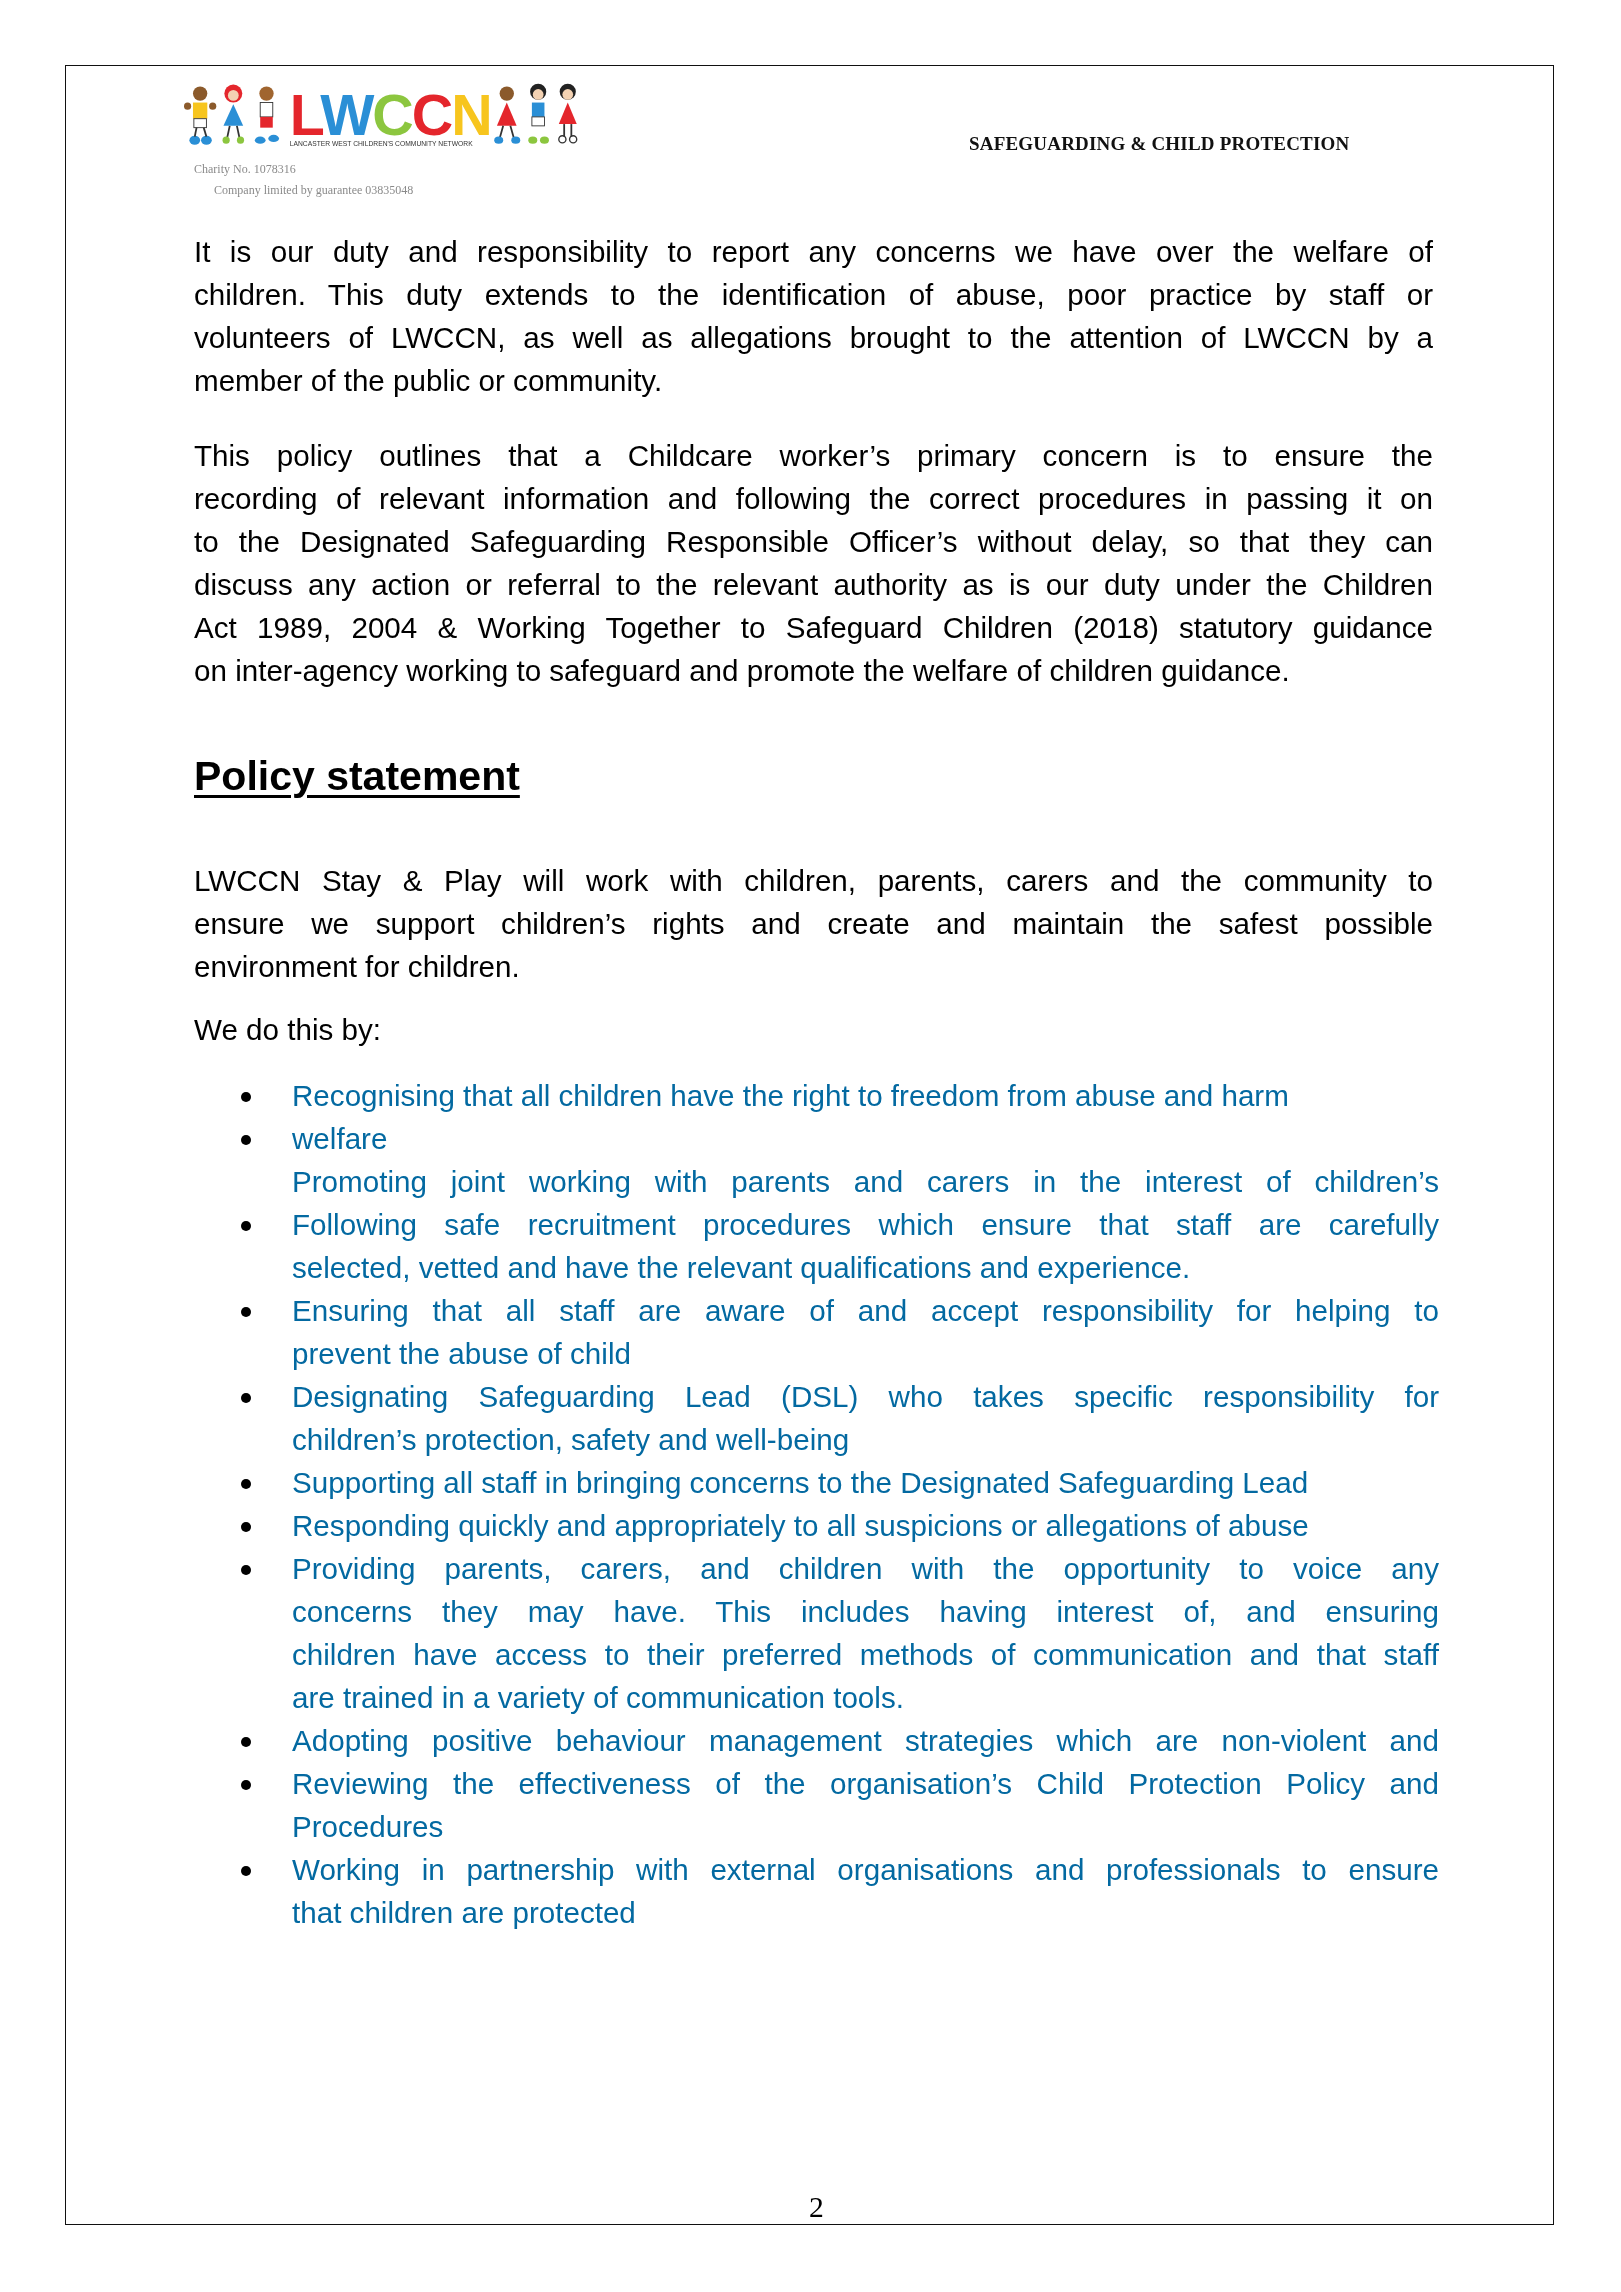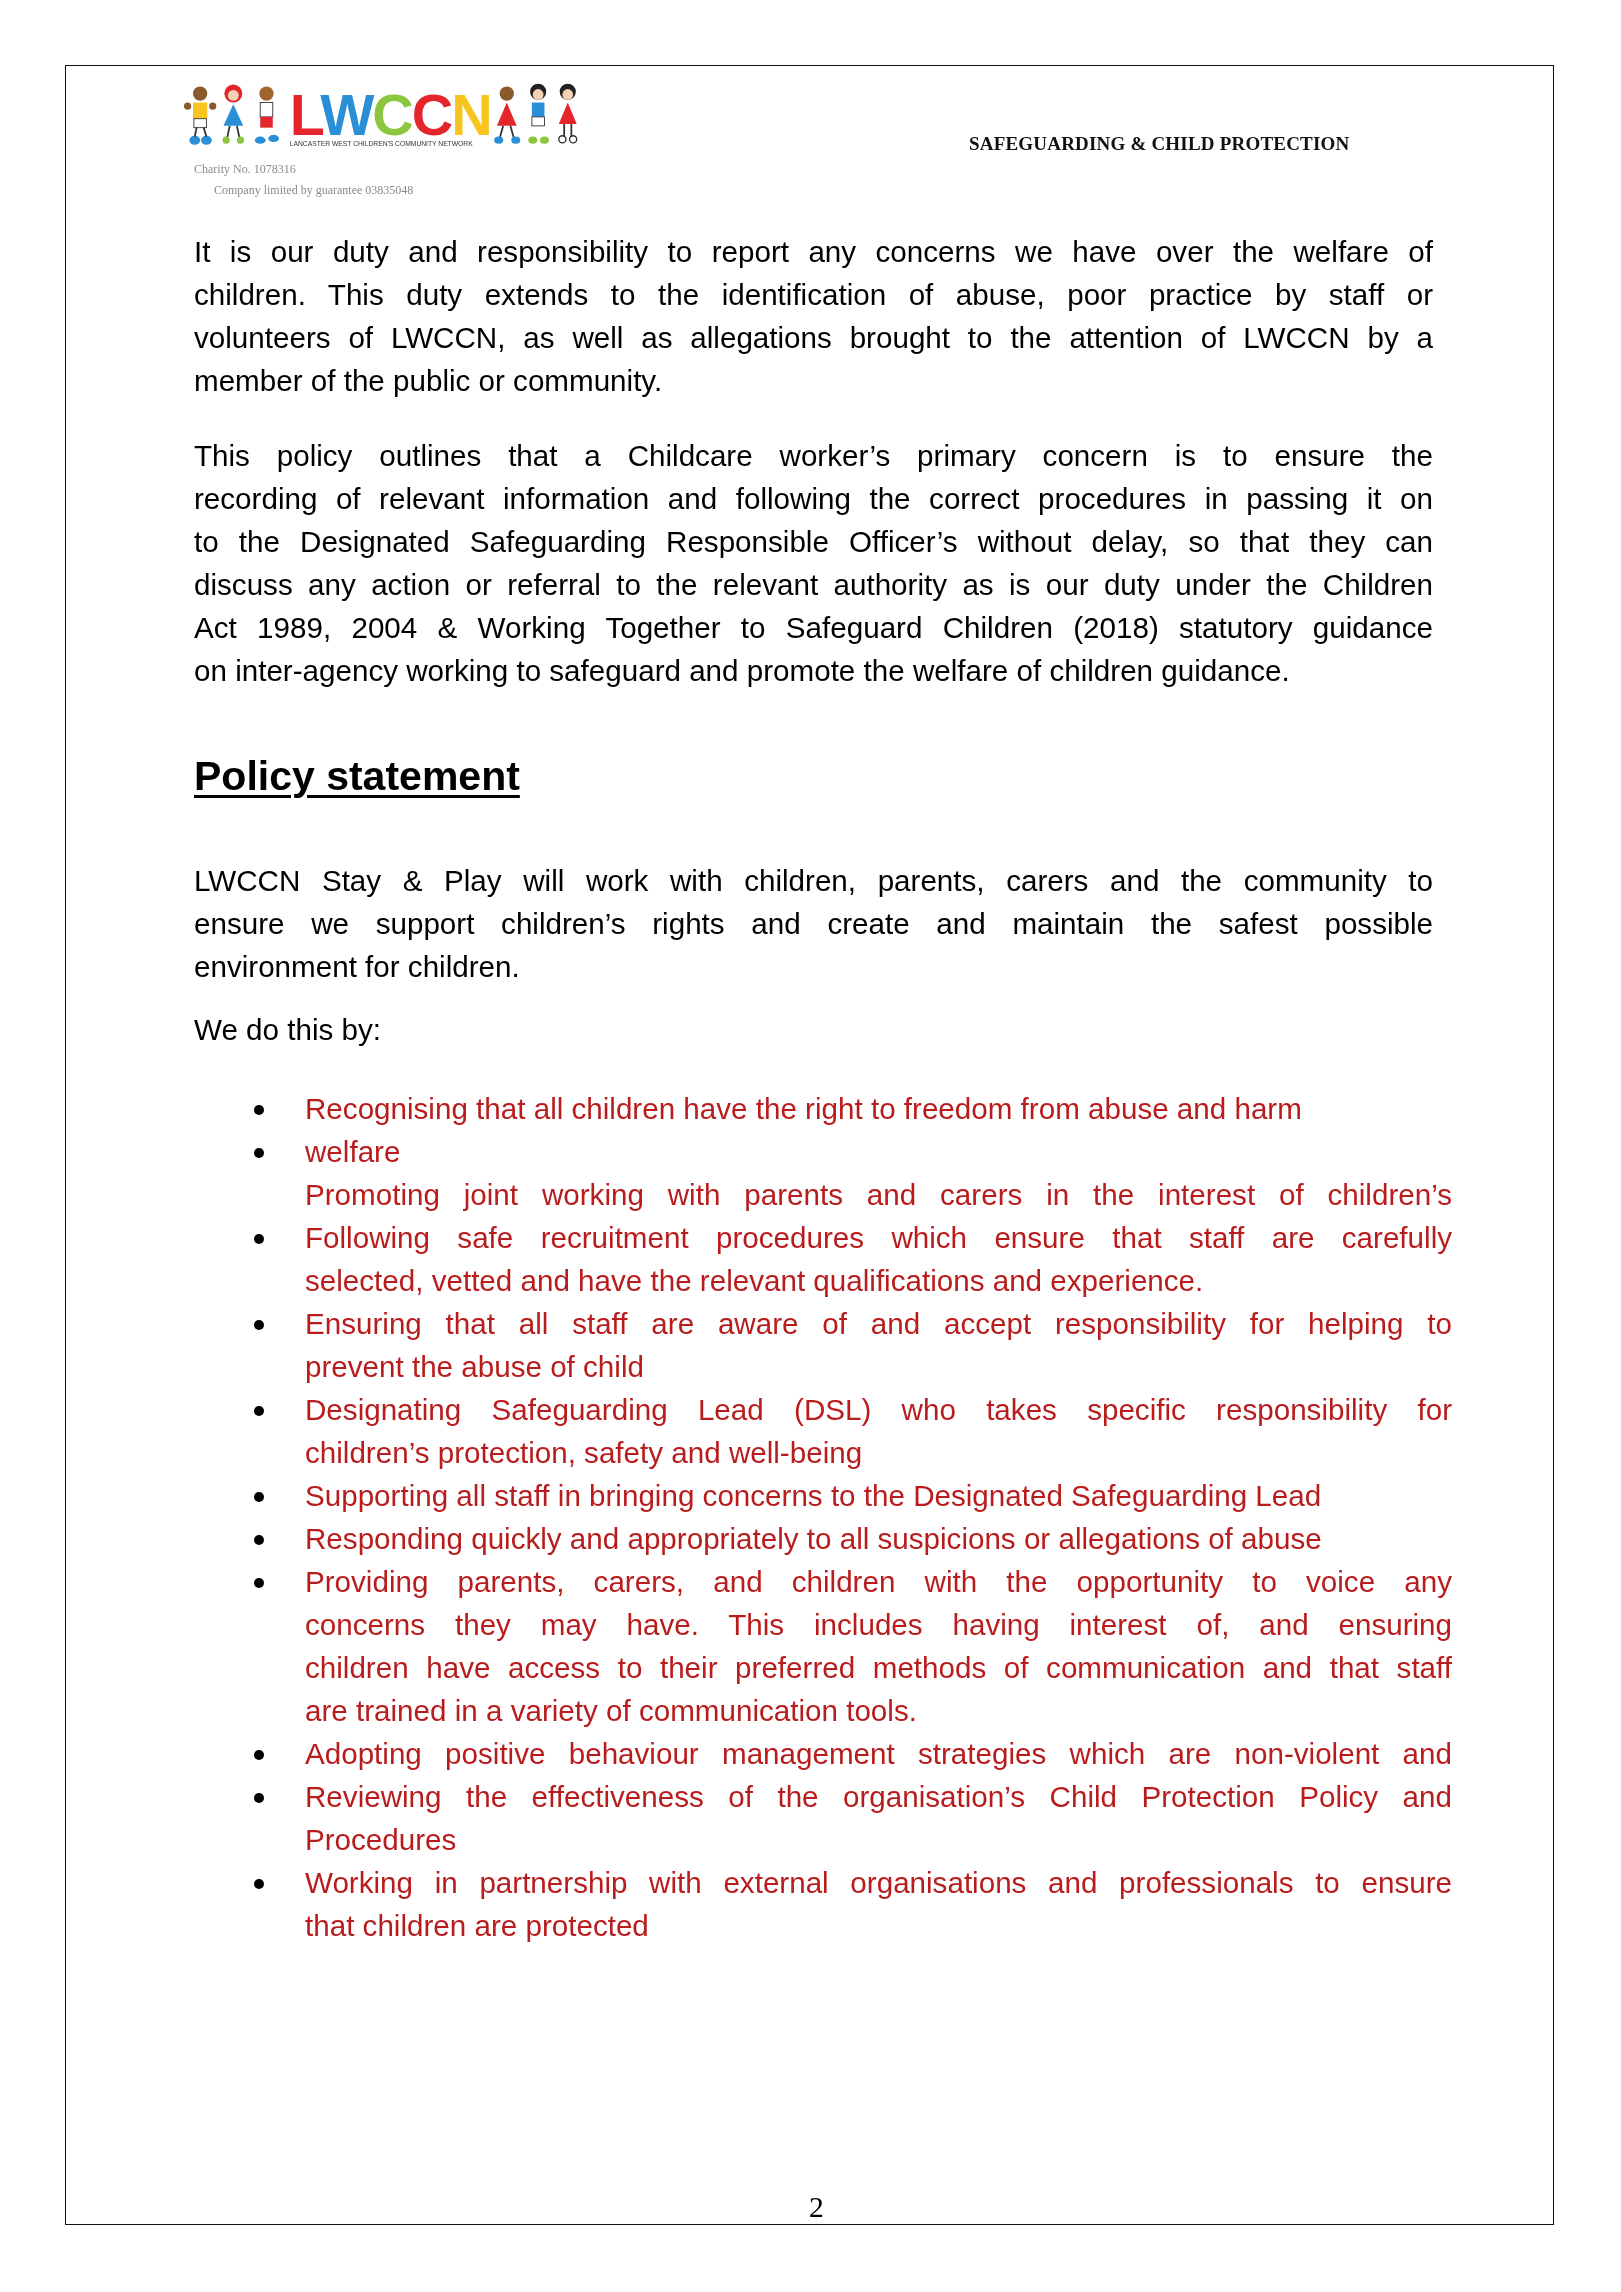--- a/index.html
+++ b/index.html
@@ -5,21 +5,21 @@
   html, body { margin:0; padding:0; background:#ffffff; }
   body { width:1622px; height:2293px; position:relative; overflow:hidden; }
   .page-border { position:absolute; left:65px; top:65px; width:1487px; height:2158px; border:1.8px solid #111; box-sizing:content-box; }
   .logo { position:absolute; left:184px; top:81px; width:399px; height:70px; }
   .charity { position:absolute; left:194px; font-family:"Liberation Serif", "DejaVu Serif", serif; font-size:12px; color:#8a8a8a; line-height:20.6px; white-space:nowrap; }
   .header-title { position:absolute; left:969px; top:133px; width:434px; font-family:"Liberation Serif", "DejaVu Serif", serif; font-weight:bold; font-size:19px; color:#111; white-space:nowrap; letter-spacing:0.2px; }
   .body-text { position:absolute; left:194px; width:1239px; font-family:"Liberation Sans", "DejaVu Sans", sans-serif; font-size:29.6px; line-height:43px; color:#000; text-align:justify; }
   .body-text .ln { display:block; height:43px; white-space:nowrap; text-align-last:justify; }
   .body-text .ln.last { text-align-last:left; }
   .heading { position:absolute; left:194px; top:749px; font-family:"Liberation Sans", "DejaVu Sans", sans-serif; font-weight:bold; font-size:41px; line-height:54px; text-decoration:underline; text-decoration-thickness:2.7px; text-underline-offset:4.5px; color:#000; white-space:nowrap; }
-  .bullets { position:absolute; left:194px; top:1074px; width:1245px; margin:13px; padding:0; list-style:none; font-family:"Liberation Sans", "DejaVu Sans", sans-serif; font-size:29.6px; line-height:43px; color:#b91c1c; }
+  .bullets { position:absolute; left:194px; top:1074px; width:1245px; margin:0; padding:0; list-style:none; font-family:"Liberation Sans", "DejaVu Sans", sans-serif; font-size:29.6px; line-height:43px; color:#0369a1; }
   .bullets li { position:relative; padding-left:98px; }
   .bullets li .ln { display:block; height:43px; white-space:nowrap; text-align:justify; text-align-last:justify; }
   .bullets li .ln.last { text-align-last:left; }
   .bullet-dot { position:absolute; left:47px; top:18px; width:9.9px; height:9.9px; border-radius:50%; background:#000; }
   .page-number { position:absolute; left:802px; top:2191px; width:29px; text-align:center; font-family:"Liberation Serif", "DejaVu Serif", serif; font-size:29.6px; color:#000; line-height:32px; }
 </style>
 </head>
 <body>
 
 <div class="page-border"></div>

